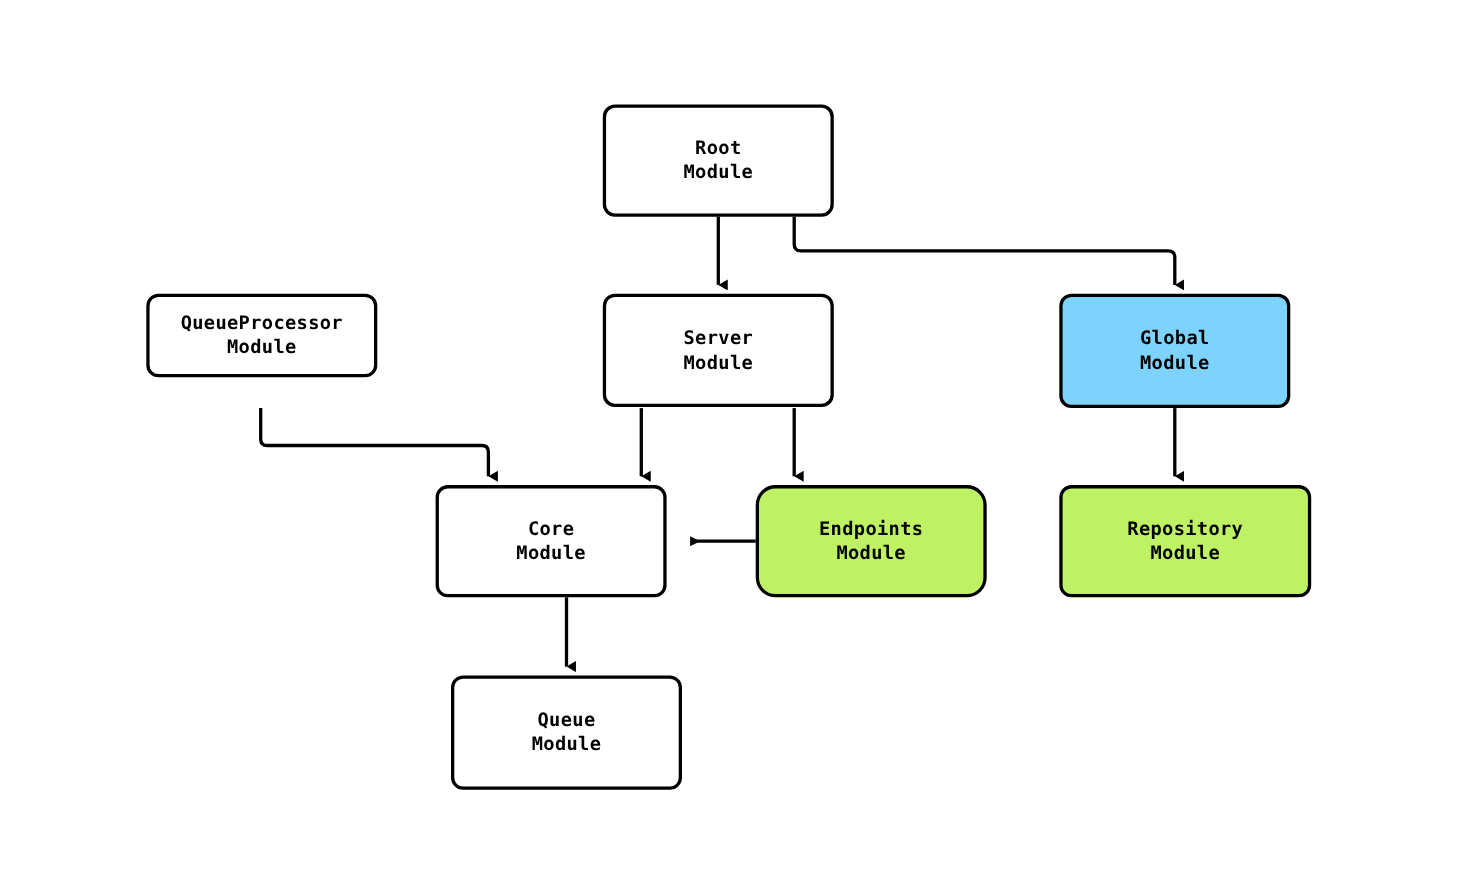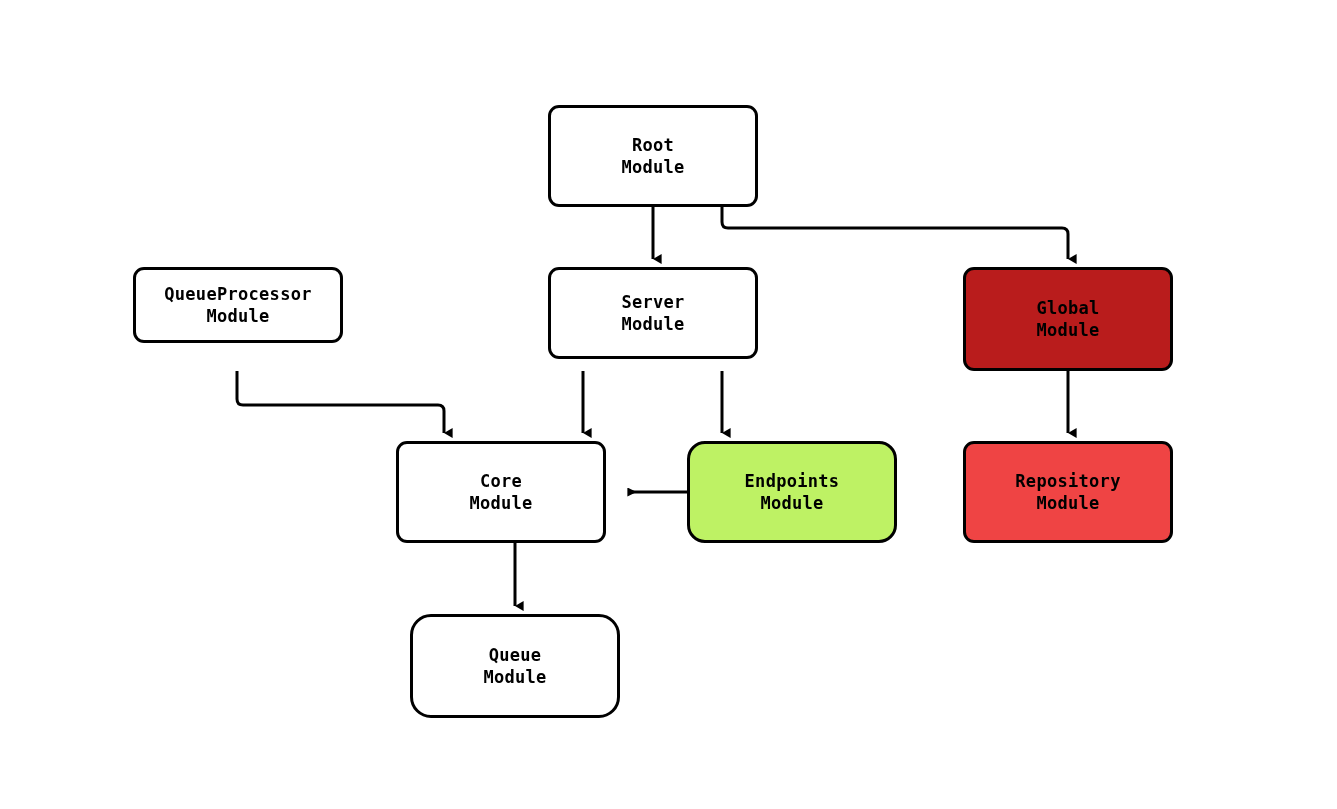--- a/index.html
+++ b/index.html
@@ -65,47 +65,47 @@
         <path d="M 237 371 L 237 399 Q 237 405 243 405 L 438 405 Q 444 405 444 411 L 444 433" marker-end="url(#arrow-down)"></path>
         <path d="M 583 371 L 583 433" marker-end="url(#arrow-down)"></path>
         <path d="M 722 371 L 722 433" marker-end="url(#arrow-down)"></path>
         <path d="M 687 492 L 628 492" marker-end="url(#arrow-left)"></path>
         <path d="M 1068 371 L 1068 433" marker-end="url(#arrow-down)"></path>
         <path d="M 515 543 L 515 606" marker-end="url(#arrow-down)"></path>
       </g>
   </svg>
 
   <div id="nodes-layer">
-      <div class="node" style="left: 548px; top: 105px; width: 210px; height: 102px; border-width: 3px; border-color: rgb(0, 0, 0); background: rgb(255, 255, 255); border-radius: 11px;">
+      <div class="node" style="left: 548px; top: 95px; width: 210px; height: 102px; border-width: 3px; border-color: rgb(0, 0, 0); background: rgb(255, 255, 255); border-radius: 11px;">
         <div class="node-line">Root</div>
         <div class="node-line">Module</div>
       </div>
       <div class="node" style="left: 133px; top: 267px; width: 210px; height: 76px; border-width: 3px; border-color: rgb(0, 0, 0); background: rgb(255, 255, 255); border-radius: 11px;">
         <div class="node-line">QueueProcessor</div>
         <div class="node-line">Module</div>
       </div>
-      <div class="node" style="left: 548px; top: 267px; width: 210px; height: 92px; border-width: 3px; border-color: rgb(0, 0, 0); background: rgb(255, 255, 255); border-radius: 11px;">
+      <div class="node" style="left: 548px; top: 267px; width: 210px; height: 103px; border-width: 3px; border-color: rgb(0, 0, 0); background: rgb(255, 255, 255); border-radius: 11px;">
         <div class="node-line">Server</div>
         <div class="node-line">Module</div>
       </div>
-      <div class="node" style="left: 963px; top: 267px; width: 210px; height: 104px; border-width: 3px; border-color: rgb(0, 0, 0); background: #b91c1c; border-radius: 11px;">
+      <div class="node" style="left: 963px; top: 267px; width: 210px; height: 104px; border-width: 3px; border-color: rgb(0, 0, 0); background: #7dd3fc; border-radius: 11px;">
         <div class="node-line">Global</div>
         <div class="node-line">Module</div>
       </div>
       <div class="node" style="left: 396px; top: 441px; width: 210px; height: 102px; border-width: 3px; border-color: rgb(0, 0, 0); background: rgb(255, 255, 255); border-radius: 11px;">
         <div class="node-line">Core</div>
         <div class="node-line">Module</div>
       </div>
       <div class="node" style="left: 687px; top: 441px; width: 210px; height: 102px; border-width: 3px; border-color: rgb(0, 0, 0); background: #bef264; border-radius: 18px;">
         <div class="node-line">Endpoints</div>
         <div class="node-line">Module</div>
       </div>
-      <div class="node" style="left: 963px; top: 441px; width: 210px; height: 102px; border-width: 3px; border-color: rgb(0, 0, 0); background: #ef4444; border-radius: 11px;">
+      <div class="node" style="left: 963px; top: 441px; width: 229px; height: 102px; border-width: 3px; border-color: rgb(0, 0, 0); background: #bef264; border-radius: 11px;">
         <div class="node-line">Repository</div>
         <div class="node-line">Module</div>
       </div>
-      <div class="node" style="left: 410px; top: 614px; width: 210px; height: 104px; border-width: 3px; border-color: rgb(0, 0, 0); background: rgb(255, 255, 255); border-radius: 21px;">
+      <div class="node" style="left: 410px; top: 614px; width: 210px; height: 104px; border-width: 3px; border-color: rgb(0, 0, 0); background: rgb(255, 255, 255); border-radius: 11px;">
         <div class="node-line">Queue</div>
         <div class="node-line">Module</div>
       </div>
     </div>
 
 </div>
 
 </body></html>

